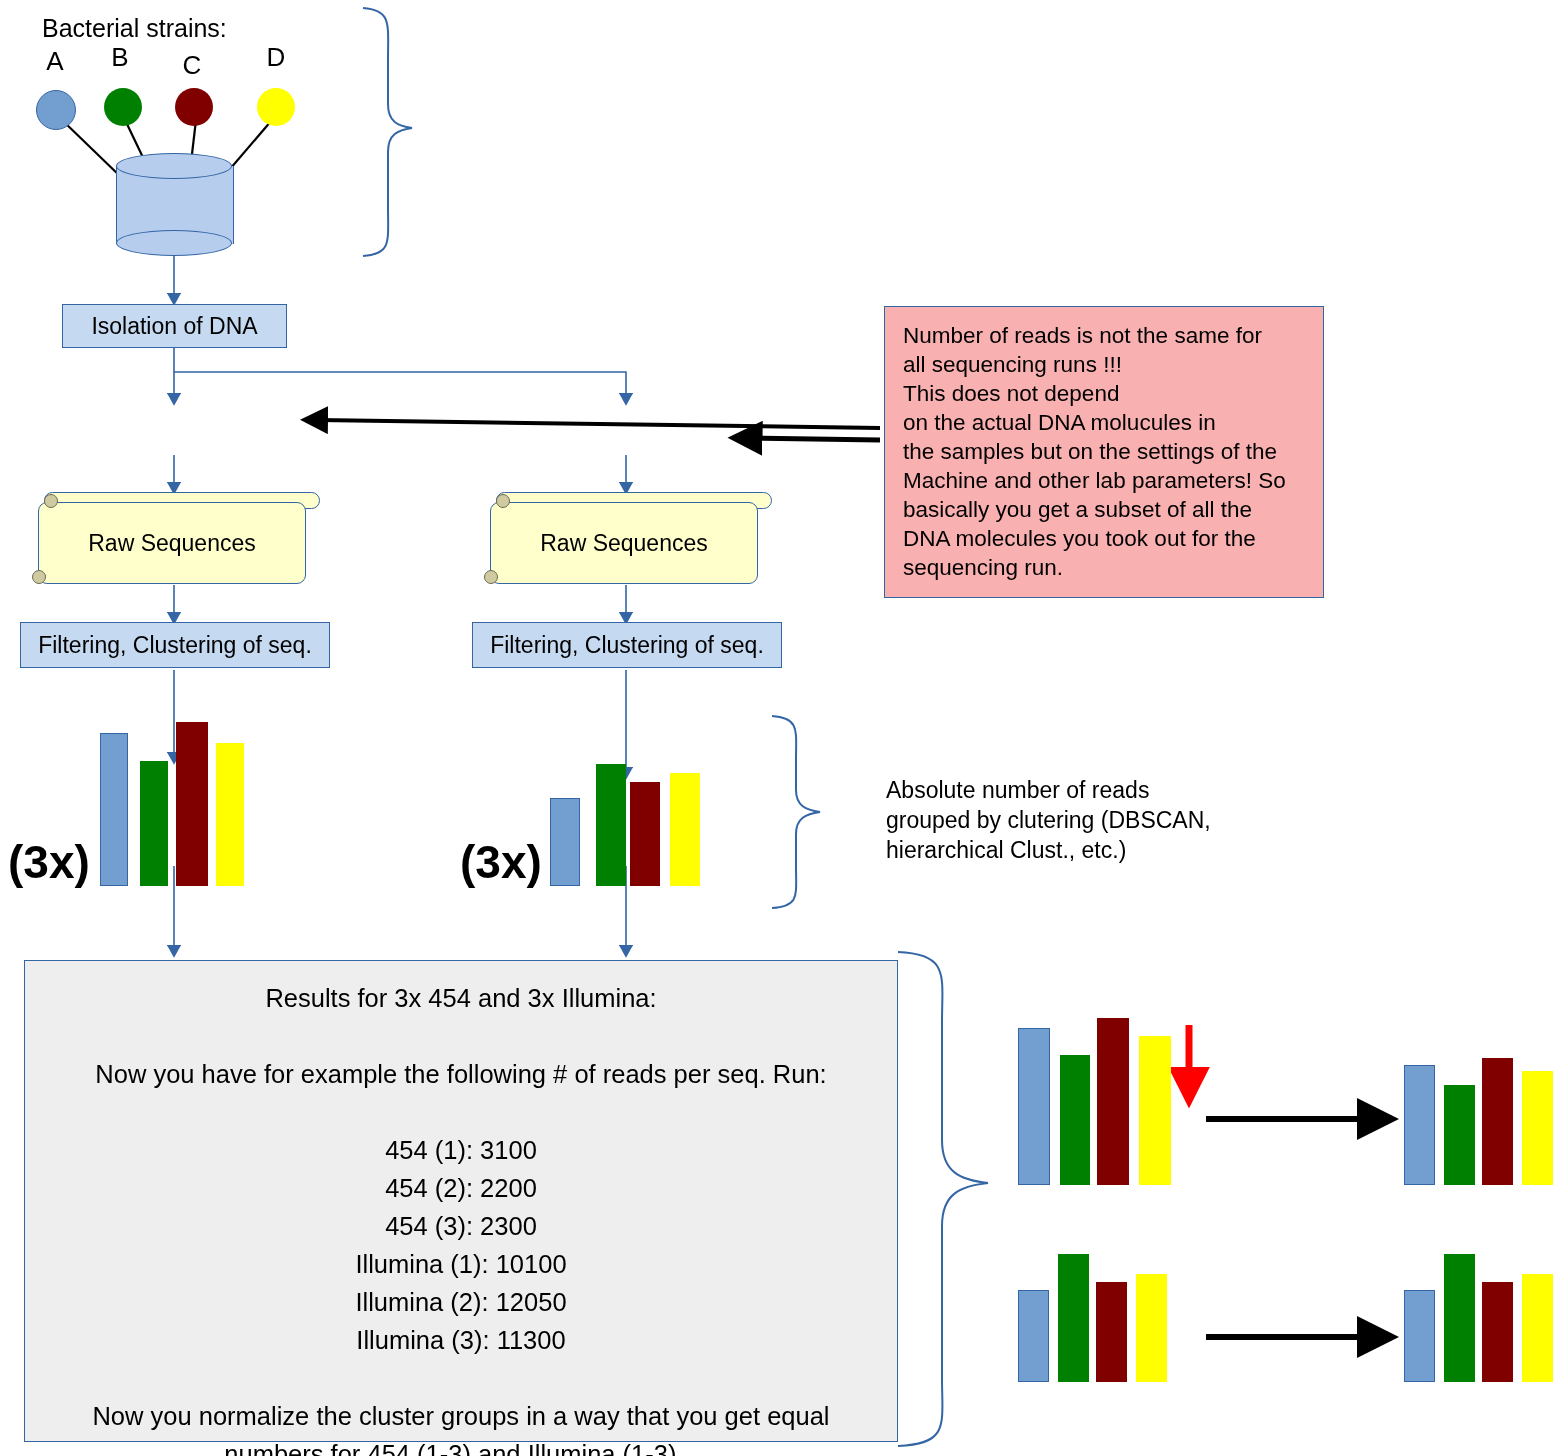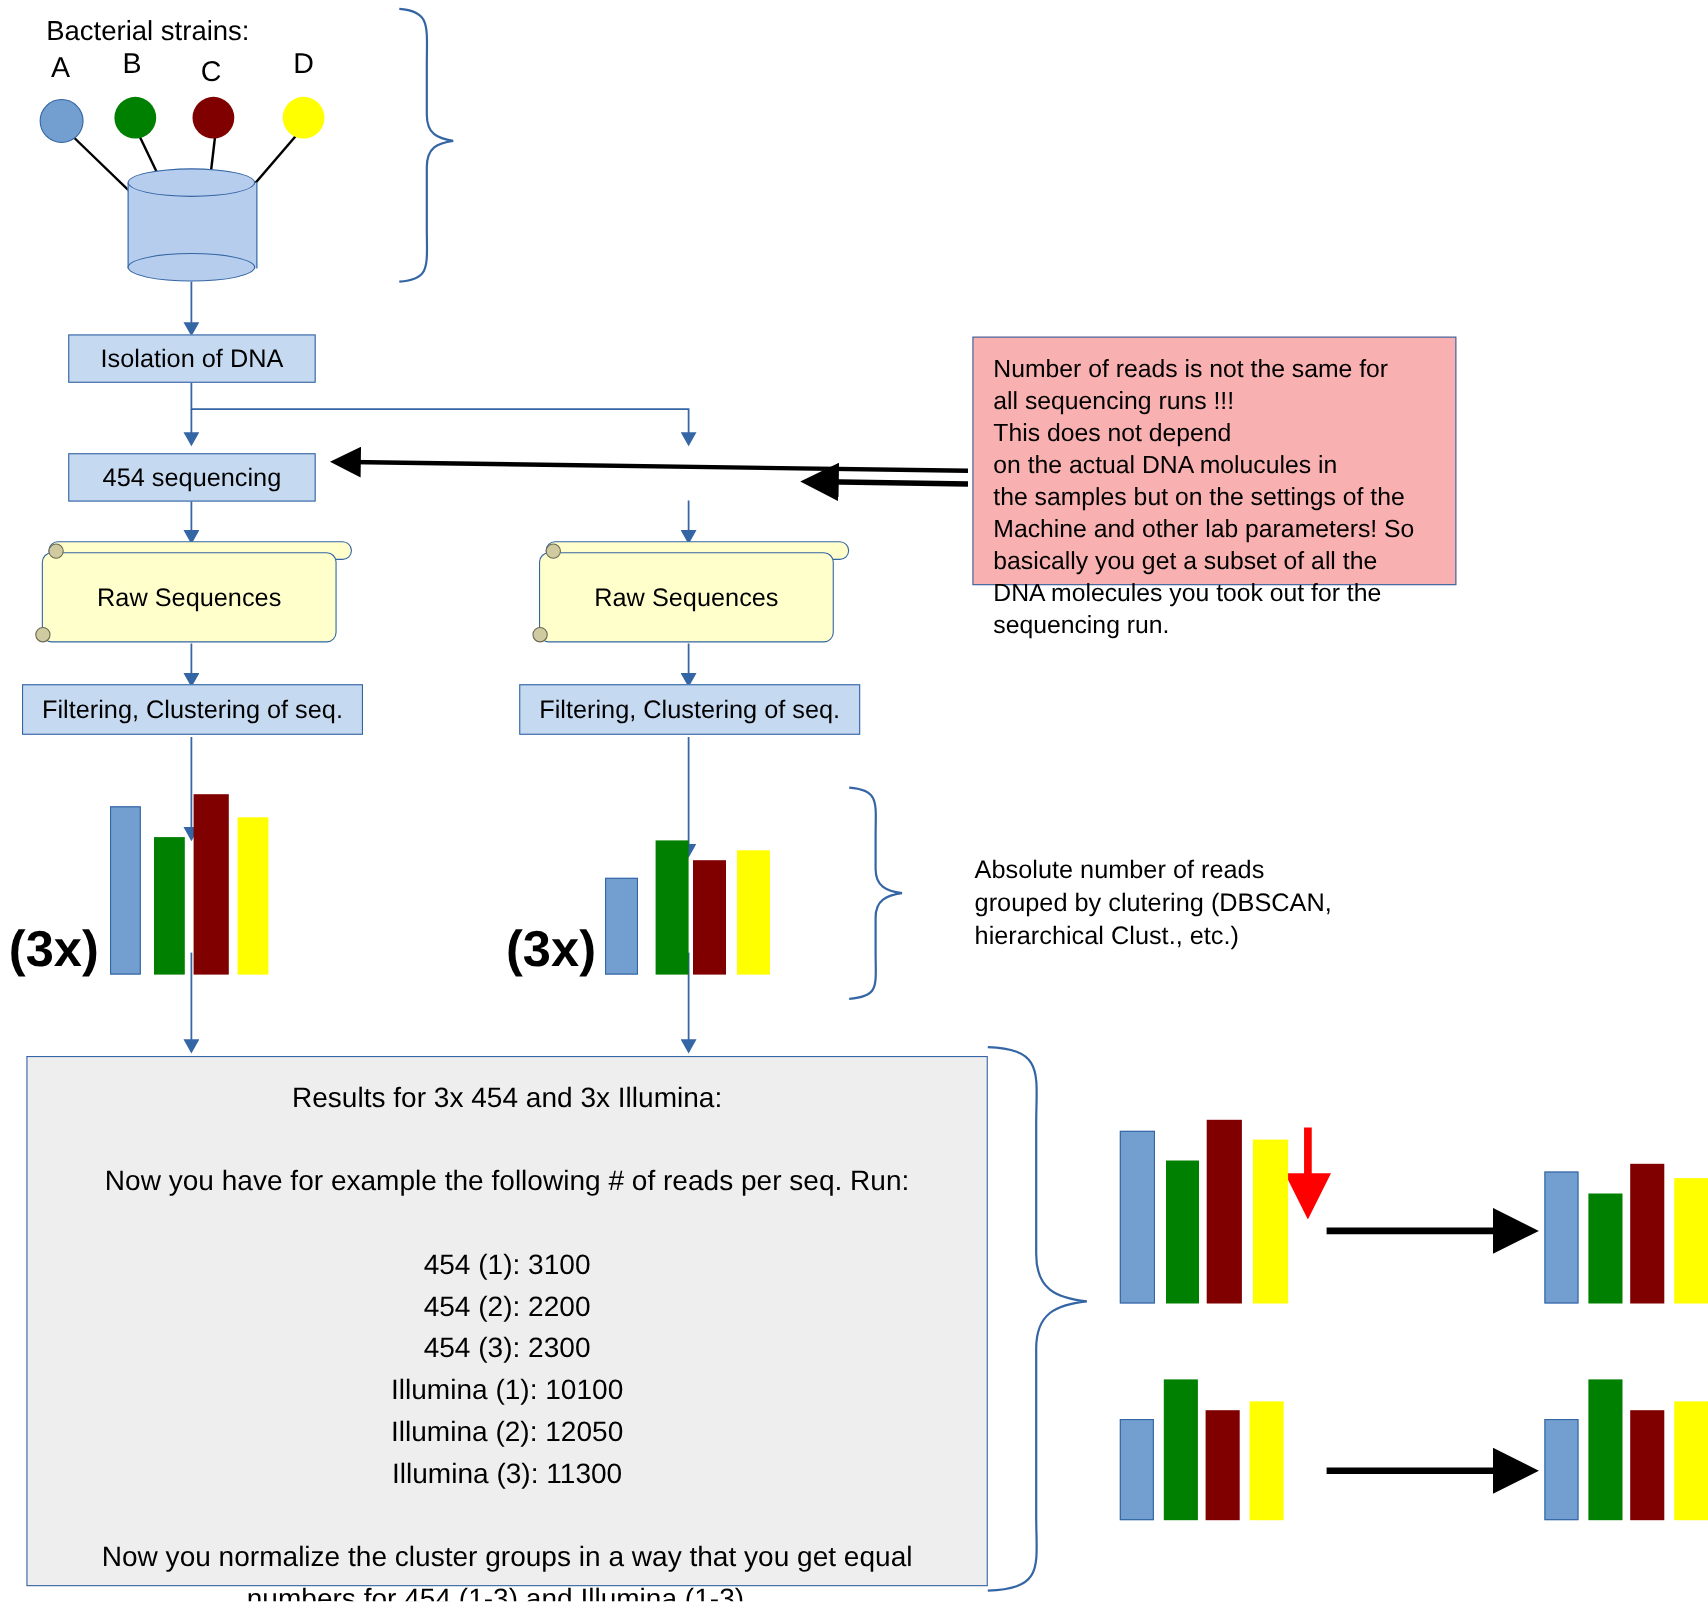--- a/index.html
+++ b/index.html
@@ -232,23 +232,20 @@
 
   <div class="abs cyl-body"></div>
   <div class="abs cyl-bottom"></div>
   <div class="abs cyl-top"></div>
 
 
   <div class="abs pbox" style="left:62px; top:304px; width:225px; height:44px;">
     <span>Isolation of DNA</span>
   </div>
 
-  <div class="abs pbox" style="left:62px; top:412px; width:225px; height:44px;">
-    <span>454 sequencing</span>
-  </div>
 
 
   <div class="abs" style="left:30px; top:492px; width:290px; height:92px;">
     <div class="abs scroll-curl" style="left:14px; top:0px; width:276px;"></div>
     <div class="abs scroll-box" style="left:8px; top:10px; width:268px; height:82px;">
       <span>Raw Sequences</span>
     </div>
     <div class="abs scroll-knob" style="left:14px; top:2px;"></div>
     <div class="abs scroll-knob" style="left:2px; top:78px;"></div>
   </div>
@@ -263,21 +260,21 @@
   </div>
 
   <div class="abs pbox" style="left:20px; top:622px; width:310px; height:46px;">
     <span>Filtering, Clustering of seq.</span>
   </div>
 
   <div class="abs pbox" style="left:472px; top:622px; width:310px; height:46px;">
     <span>Filtering, Clustering of seq.</span>
   </div>
 
-  <div class="abs pink-note" style="left:884px; top:306px; width:440px; height:226px;">Number of reads is not the same for
+  <div class="abs pink-note" style="left:884px; top:306px; width:440px; height:292px;">Number of reads is not the same for
 all sequencing runs !!!
 This does not depend
 on the actual DNA molucules in
 the samples but on the settings of the
 Machine and other lab parameters! So
 basically you get a subset of all the
 DNA molecules you took out for the
 sequencing run.</div>
 
   <div class="abs mult-label" style="left:8px; top:835px;">(3x)</div>

